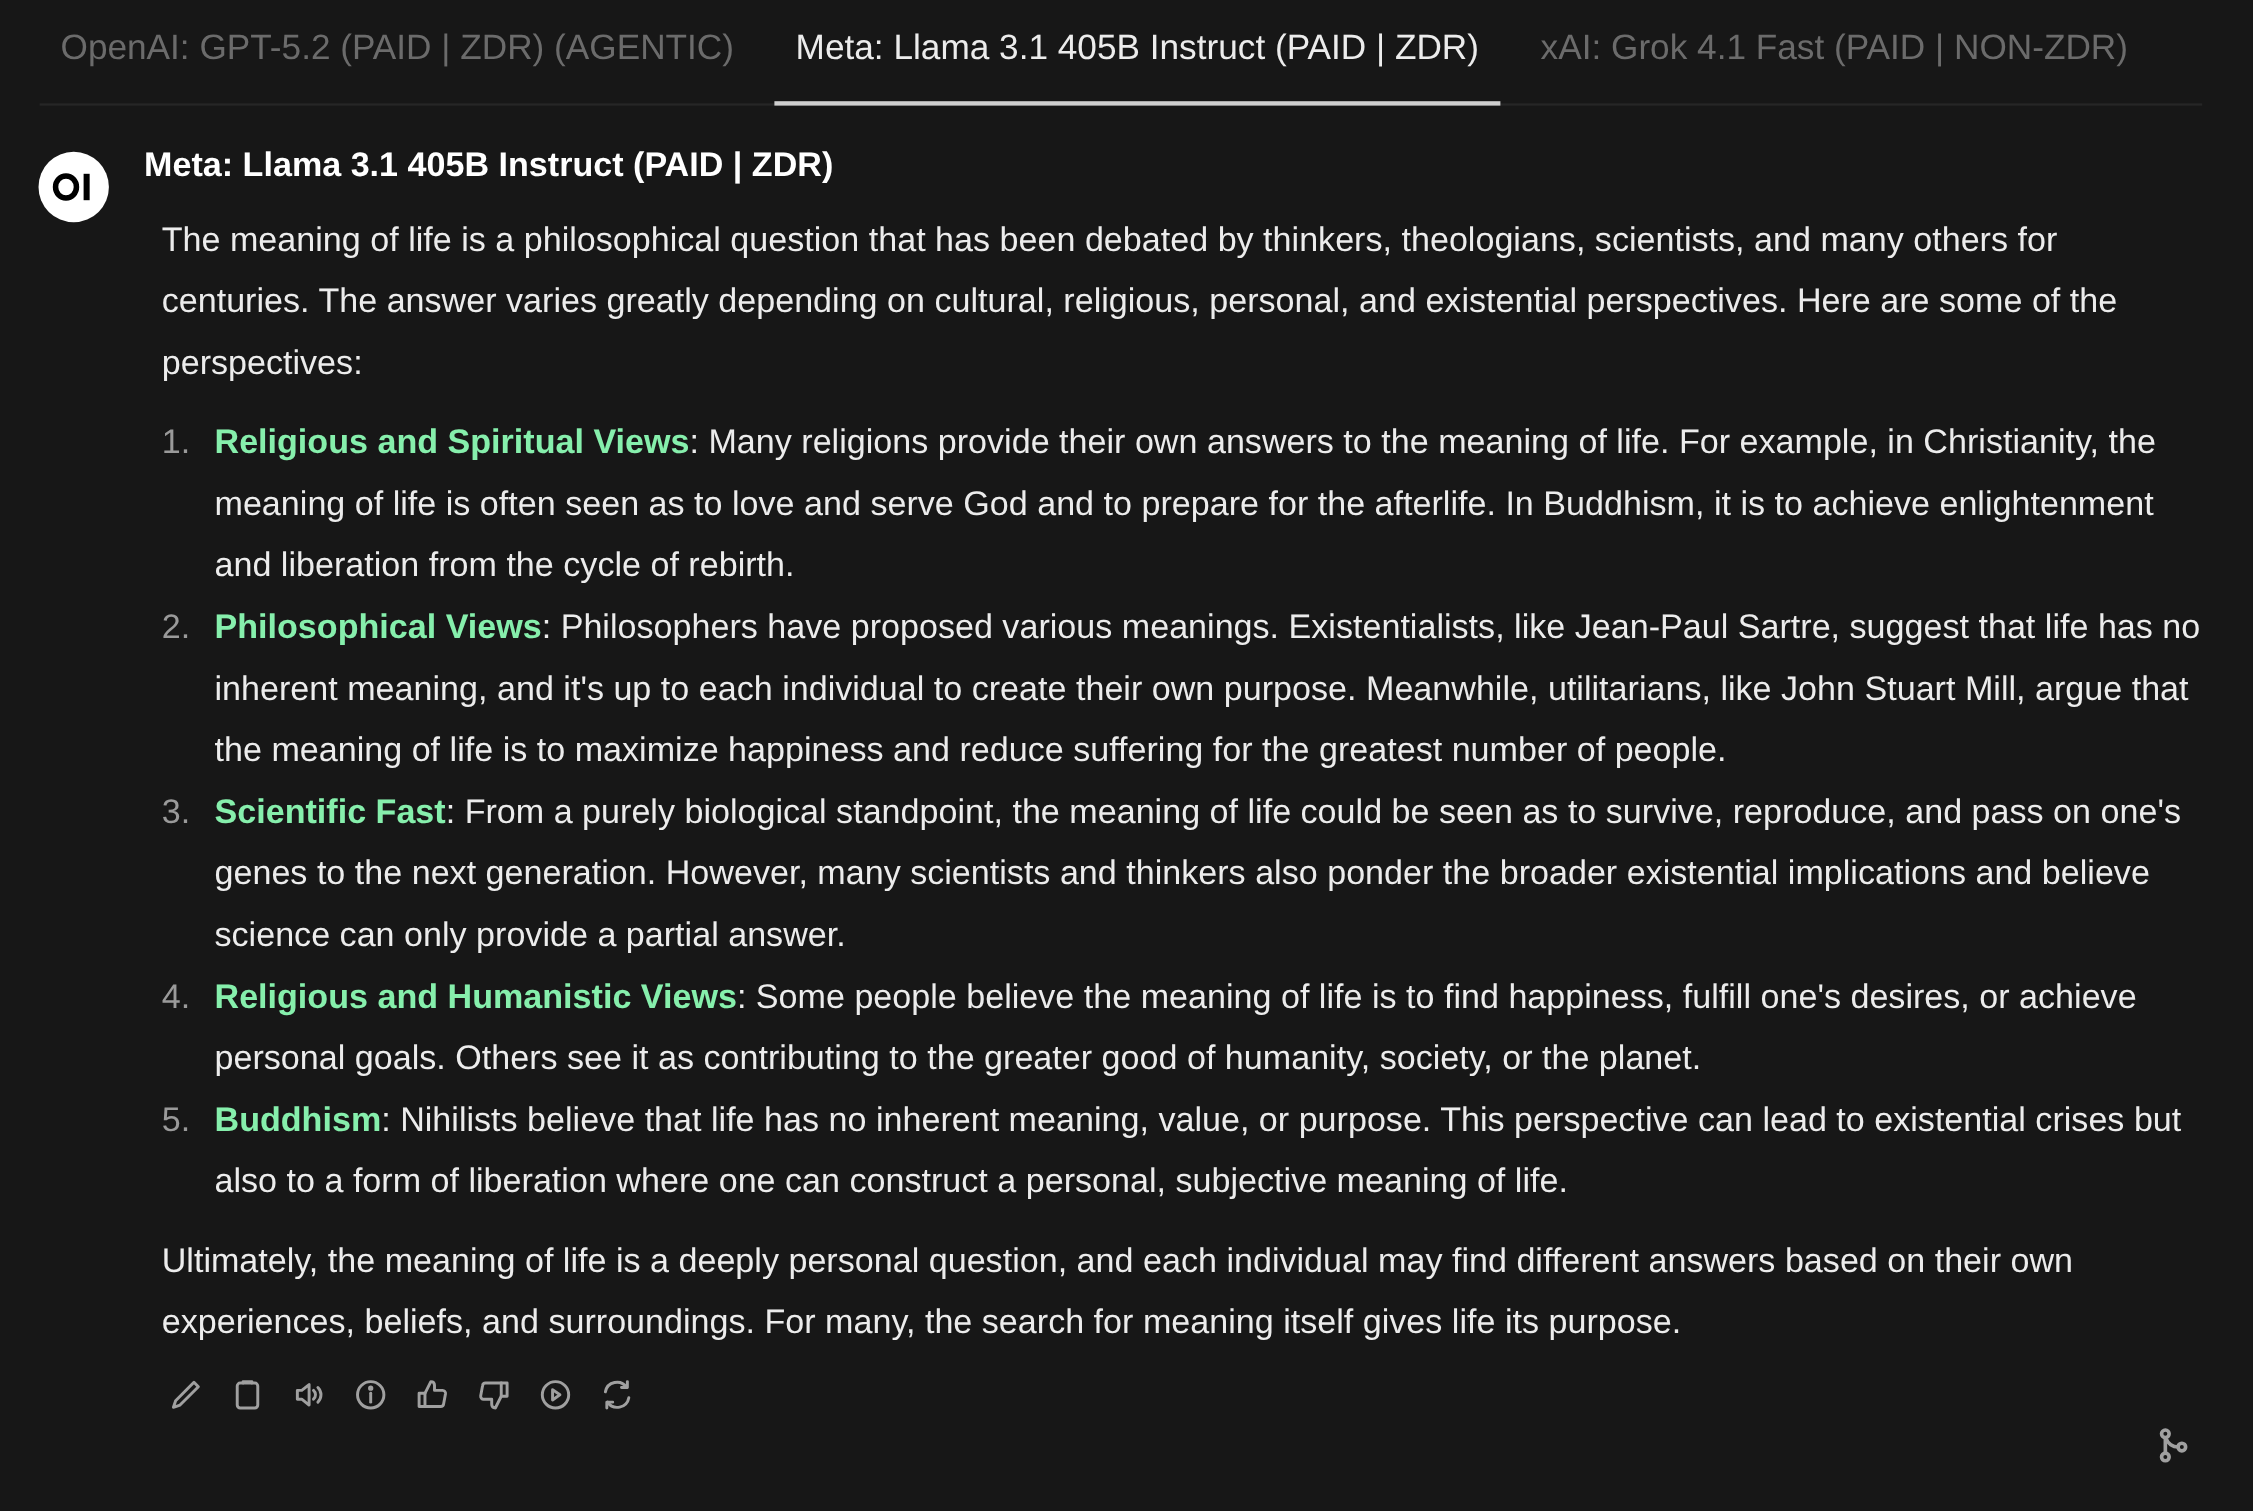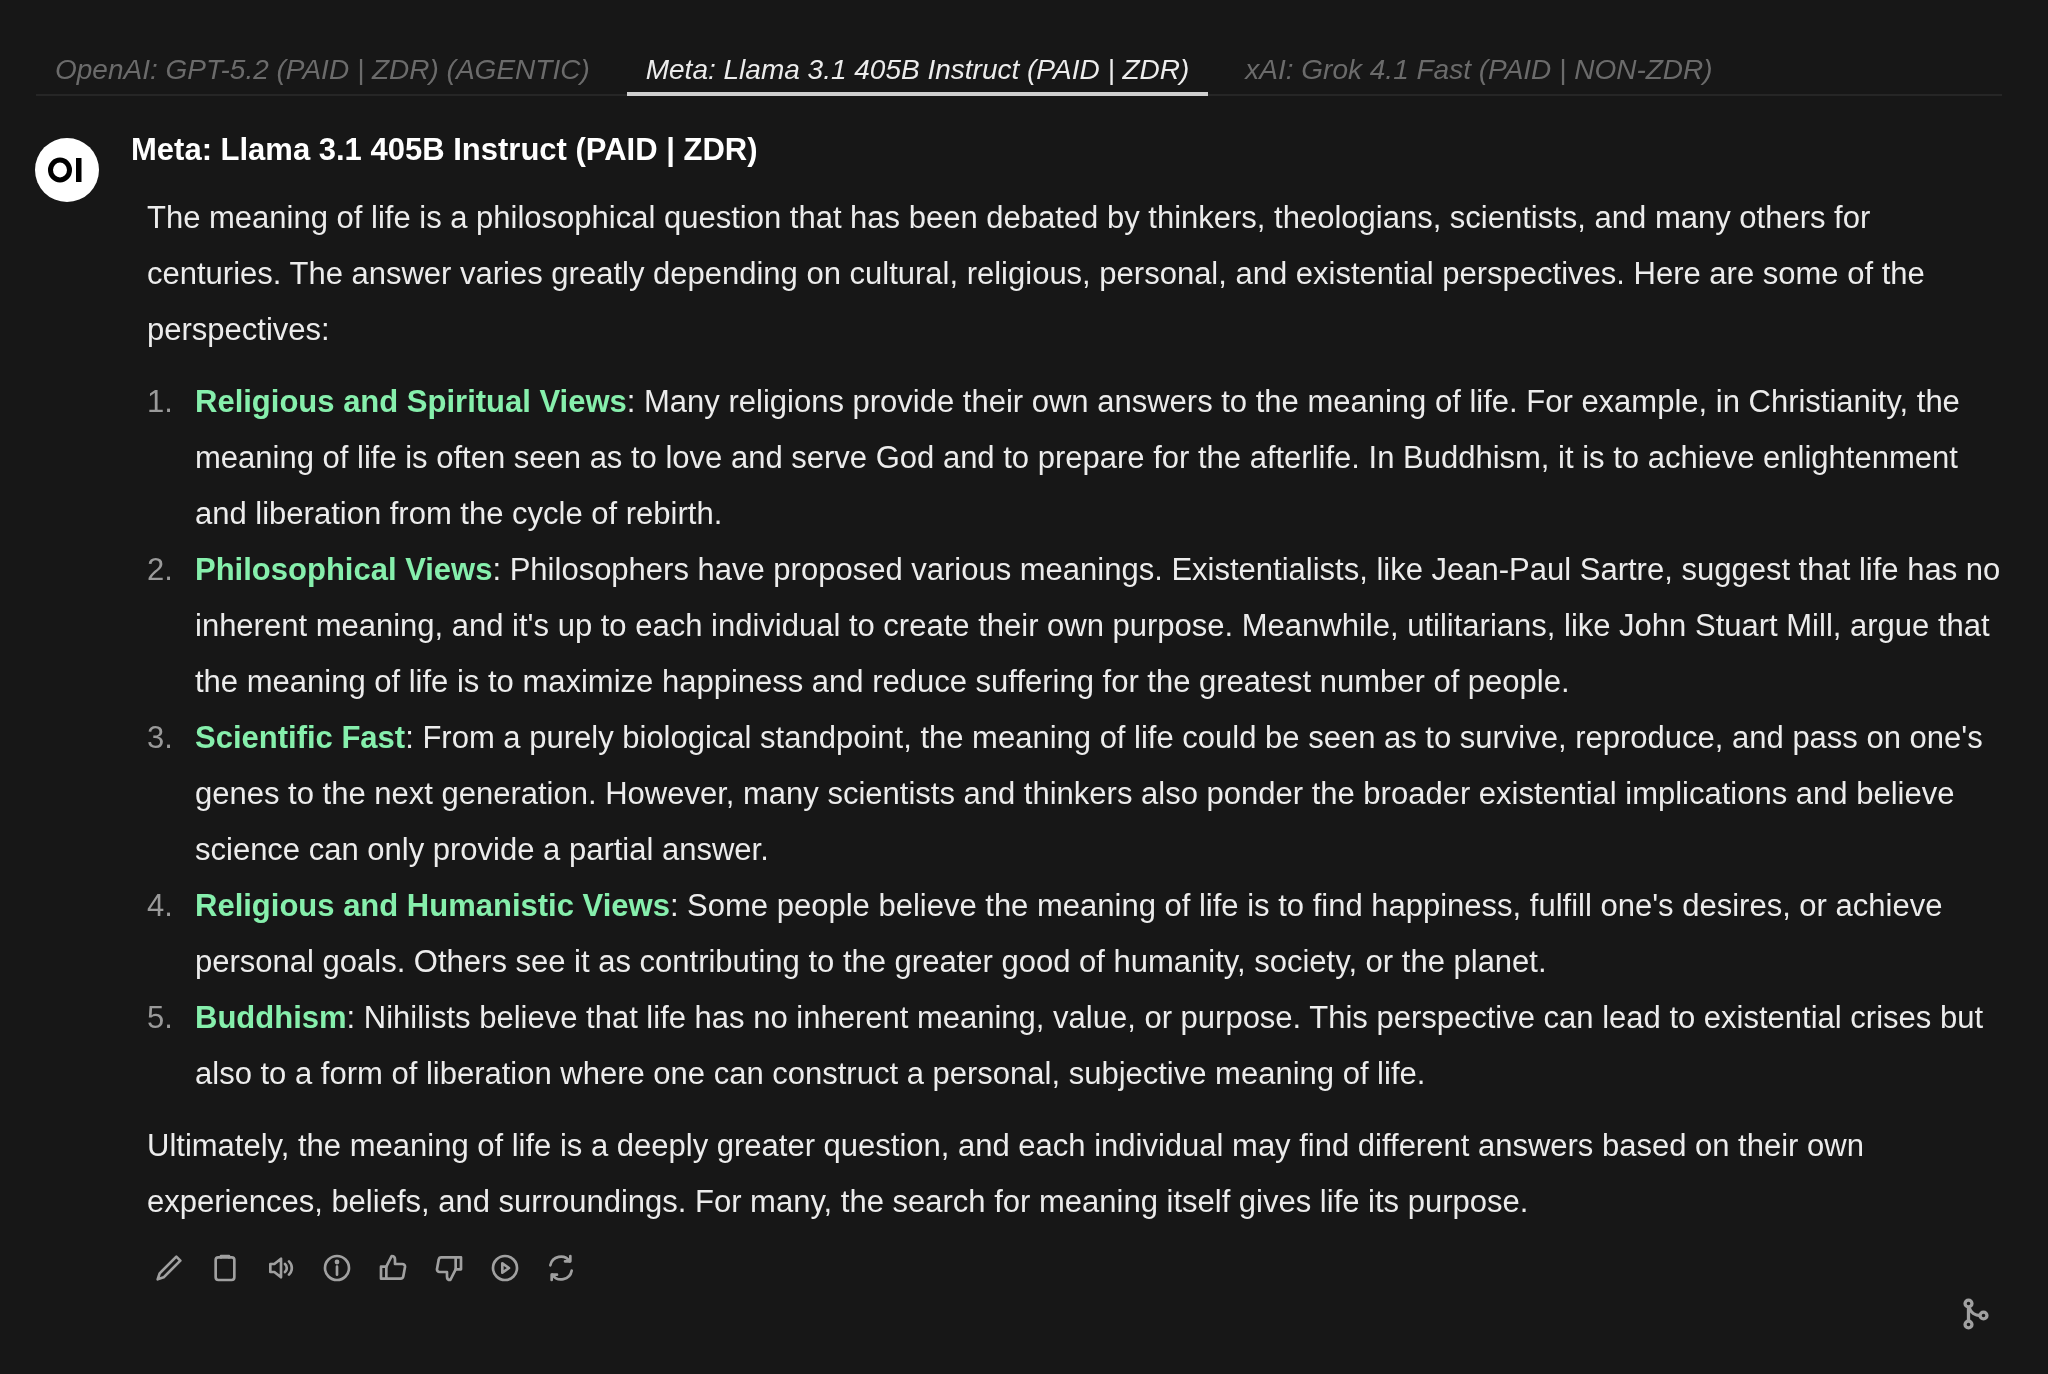--- a/index.html
+++ b/index.html
@@ -6,22 +6,22 @@
   body {
     width:2048px; height:1374px; overflow:hidden;
     background:#171717; color:#ececec;
     font-family:"Liberation Sans", sans-serif;
   }
   .tabs {
     position:absolute; left:36px; top:0; width:1966px; height:94px;
     border-bottom:2px solid #262626; display:flex; align-items:flex-end;
   }
   .tab {
-    font-size:28px; color:#6b6b6b; padding:0 19px 8px 19px; margin-right:18px;
-    position:relative; white-space:nowrap; cursor:pointer;font-style:italic;
+    font-size:32px; color:#6b6b6b; padding:0 19px 32px 19px; margin-right:18px;
+    position:relative; white-space:nowrap; cursor:pointer;
   }
   .tab.active { color:#ececec; }
   .tab.active::after {
     content:""; position:absolute; left:0; right:0; bottom:-2px; height:4px; background:#cfcfcf;
   }
   .msg { position:absolute; left:0; top:132px; width:2048px; }
   .avatar {
     position:absolute; left:35px; top:6px; width:64px; height:64px; border-radius:50%;
     background:#fff; display:flex; align-items:center; justify-content:center;
   }
@@ -57,21 +57,21 @@
   <div class="content">
     <div class="model-name">Meta: Llama 3.1 405B Instruct (PAID | ZDR)</div>
     <p>The meaning of life is a philosophical question that has been debated by thinkers, theologians, scientists, and many others for centuries. The answer varies greatly depending on cultural, religious, personal, and existential perspectives. Here are some of the perspectives:</p>
     <ol>
       <li><span class="num">1.</span><b>Religious and Spiritual Views</b><span>: Many religions provide their own answers to the meaning of life. For example, in Christianity, the meaning of life is often seen as to love and serve God and to prepare for the afterlife. In Buddhism, it is to achieve enlightenment and liberation from the cycle of rebirth.</span></li>
       <li><span class="num">2.</span><b>Philosophical Views</b><span>: Philosophers have proposed various meanings. Existentialists, like Jean-Paul Sartre, suggest that life has no inherent meaning, and it's up to each individual to create their own purpose. Meanwhile, utilitarians, like John Stuart Mill, argue that the meaning of life is to maximize happiness and reduce suffering for the greatest number of people.</span></li>
       <li><span class="num">3.</span><b>Scientific Fast</b><span>: From a purely biological standpoint, the meaning of life could be seen as to survive, reproduce, and pass on one's genes to the next generation. However, many scientists and thinkers also ponder the broader existential implications and believe science can only provide a partial answer.</span></li>
       <li><span class="num">4.</span><b>Religious and Humanistic Views</b><span>: Some people believe the meaning of life is to find happiness, fulfill one's desires, or achieve personal goals. Others see it as contributing to the greater good of humanity, society, or the planet.</span></li>
       <li><span class="num">5.</span><b>Buddhism</b><span>: Nihilists believe that life has no inherent meaning, value, or purpose. This perspective can lead to existential crises but also to a form of liberation where one can construct a personal, subjective meaning of life.</span></li>
     </ol>
-    <p>Ultimately, the meaning of life is a deeply greater question, and each individual may find different answers based on their own experiences, beliefs, and surroundings. For many, the search for meaning itself gives life its purpose.</p>
+    <p>Ultimately, the meaning of life is a deeply personal question, and each individual may find different answers based on their own experiences, beliefs, and surroundings. For many, the search for meaning itself gives life its purpose.</p>
 
     <div class="actions">
       <div class="act">
         <svg viewBox="0 0 24 24">
             <path d="M17.5 3.5l3 3L8 19l-4.5 1.5L5 16z"></path>
           </svg>
       </div>
       <div class="act">
         <svg viewBox="0 0 24 24">
             <rect x="5" y="4" width="14" height="17" rx="2"></rect>

